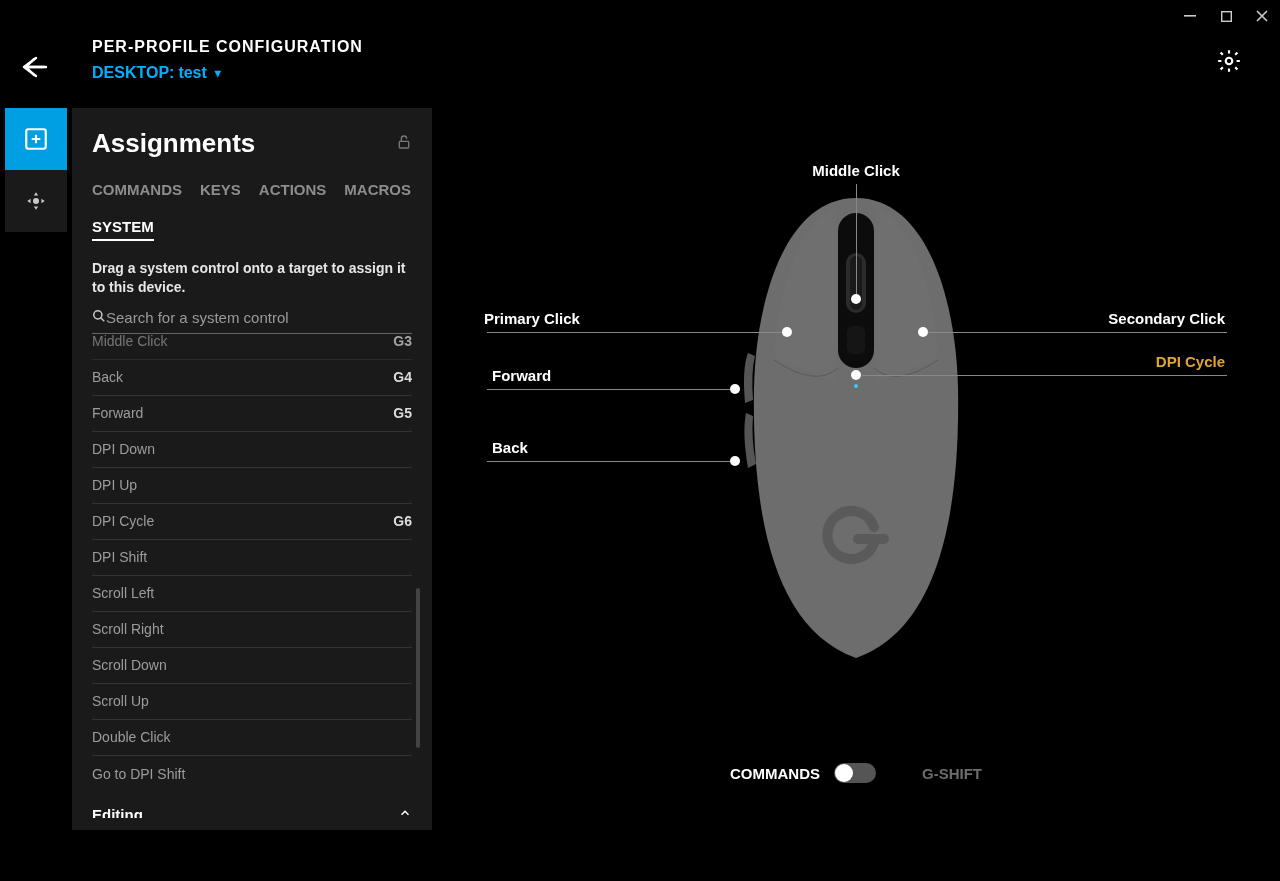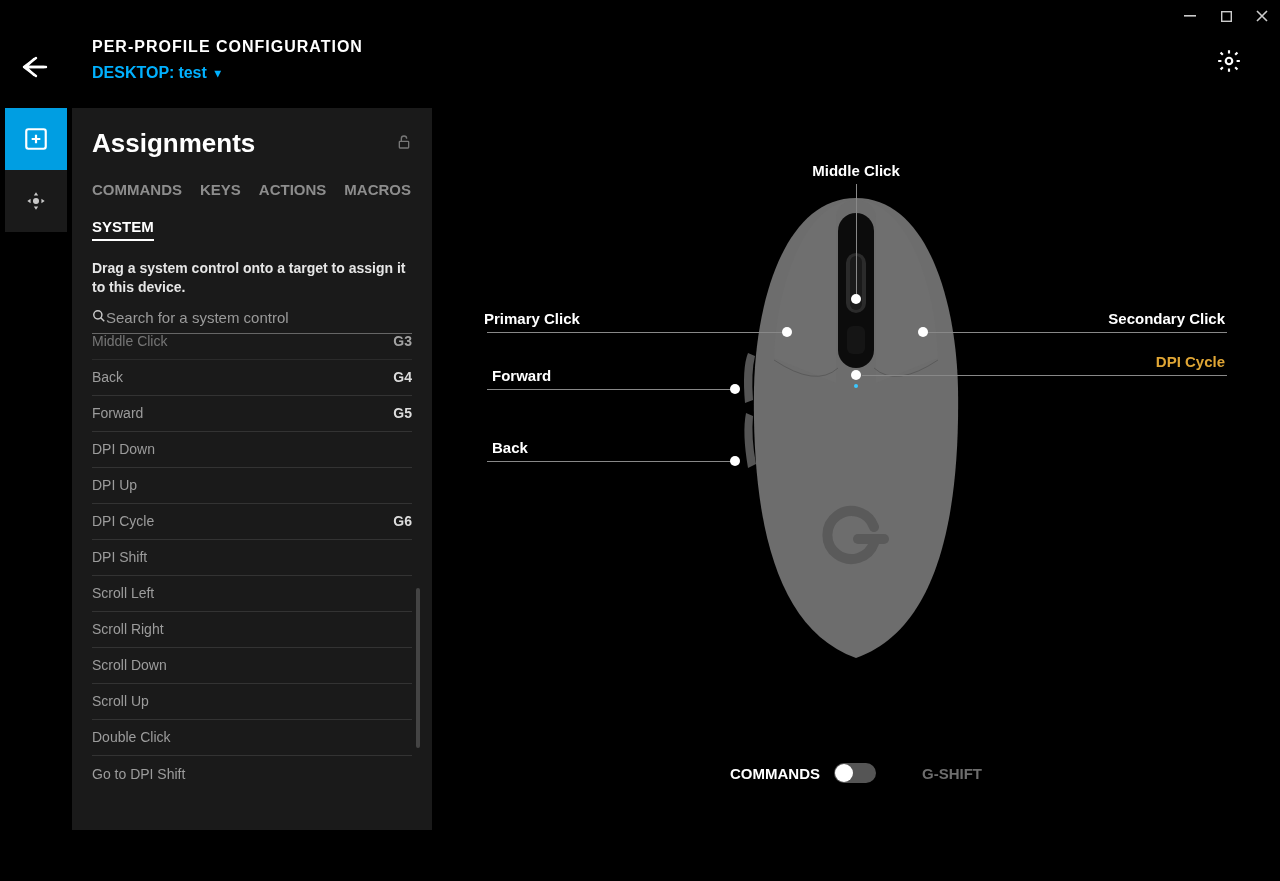--- a/index.html
+++ b/index.html
@@ -206,20 +206,28 @@
         <span class="gkey"></span>
       </div>
       <div class="list-item">
         <span>Double Click</span>
         <span class="gkey"></span>
       </div>
       <div class="list-item" style="border-bottom:none;">
         <span>Go to DPI Shift</span>
         <span class="gkey"></span>
       </div>
+      <div class="section-head">
+        <span>Editing</span>
+        <span>
+          <svg width="14" height="14" viewBox="0 0 24 24" fill="none" stroke="#fff" stroke-width="2.5">
+              <path d="M6 15l6-6 6 6"></path>
+            </svg>
+        </span>
+      </div>
     </div>
   </div>
 
   <div class="scrollbar"></div>
 </div>
 
 <div class="diagram">
 
   <div class="mouse">
     <svg width="260" height="480" viewBox="0 0 260 480">

